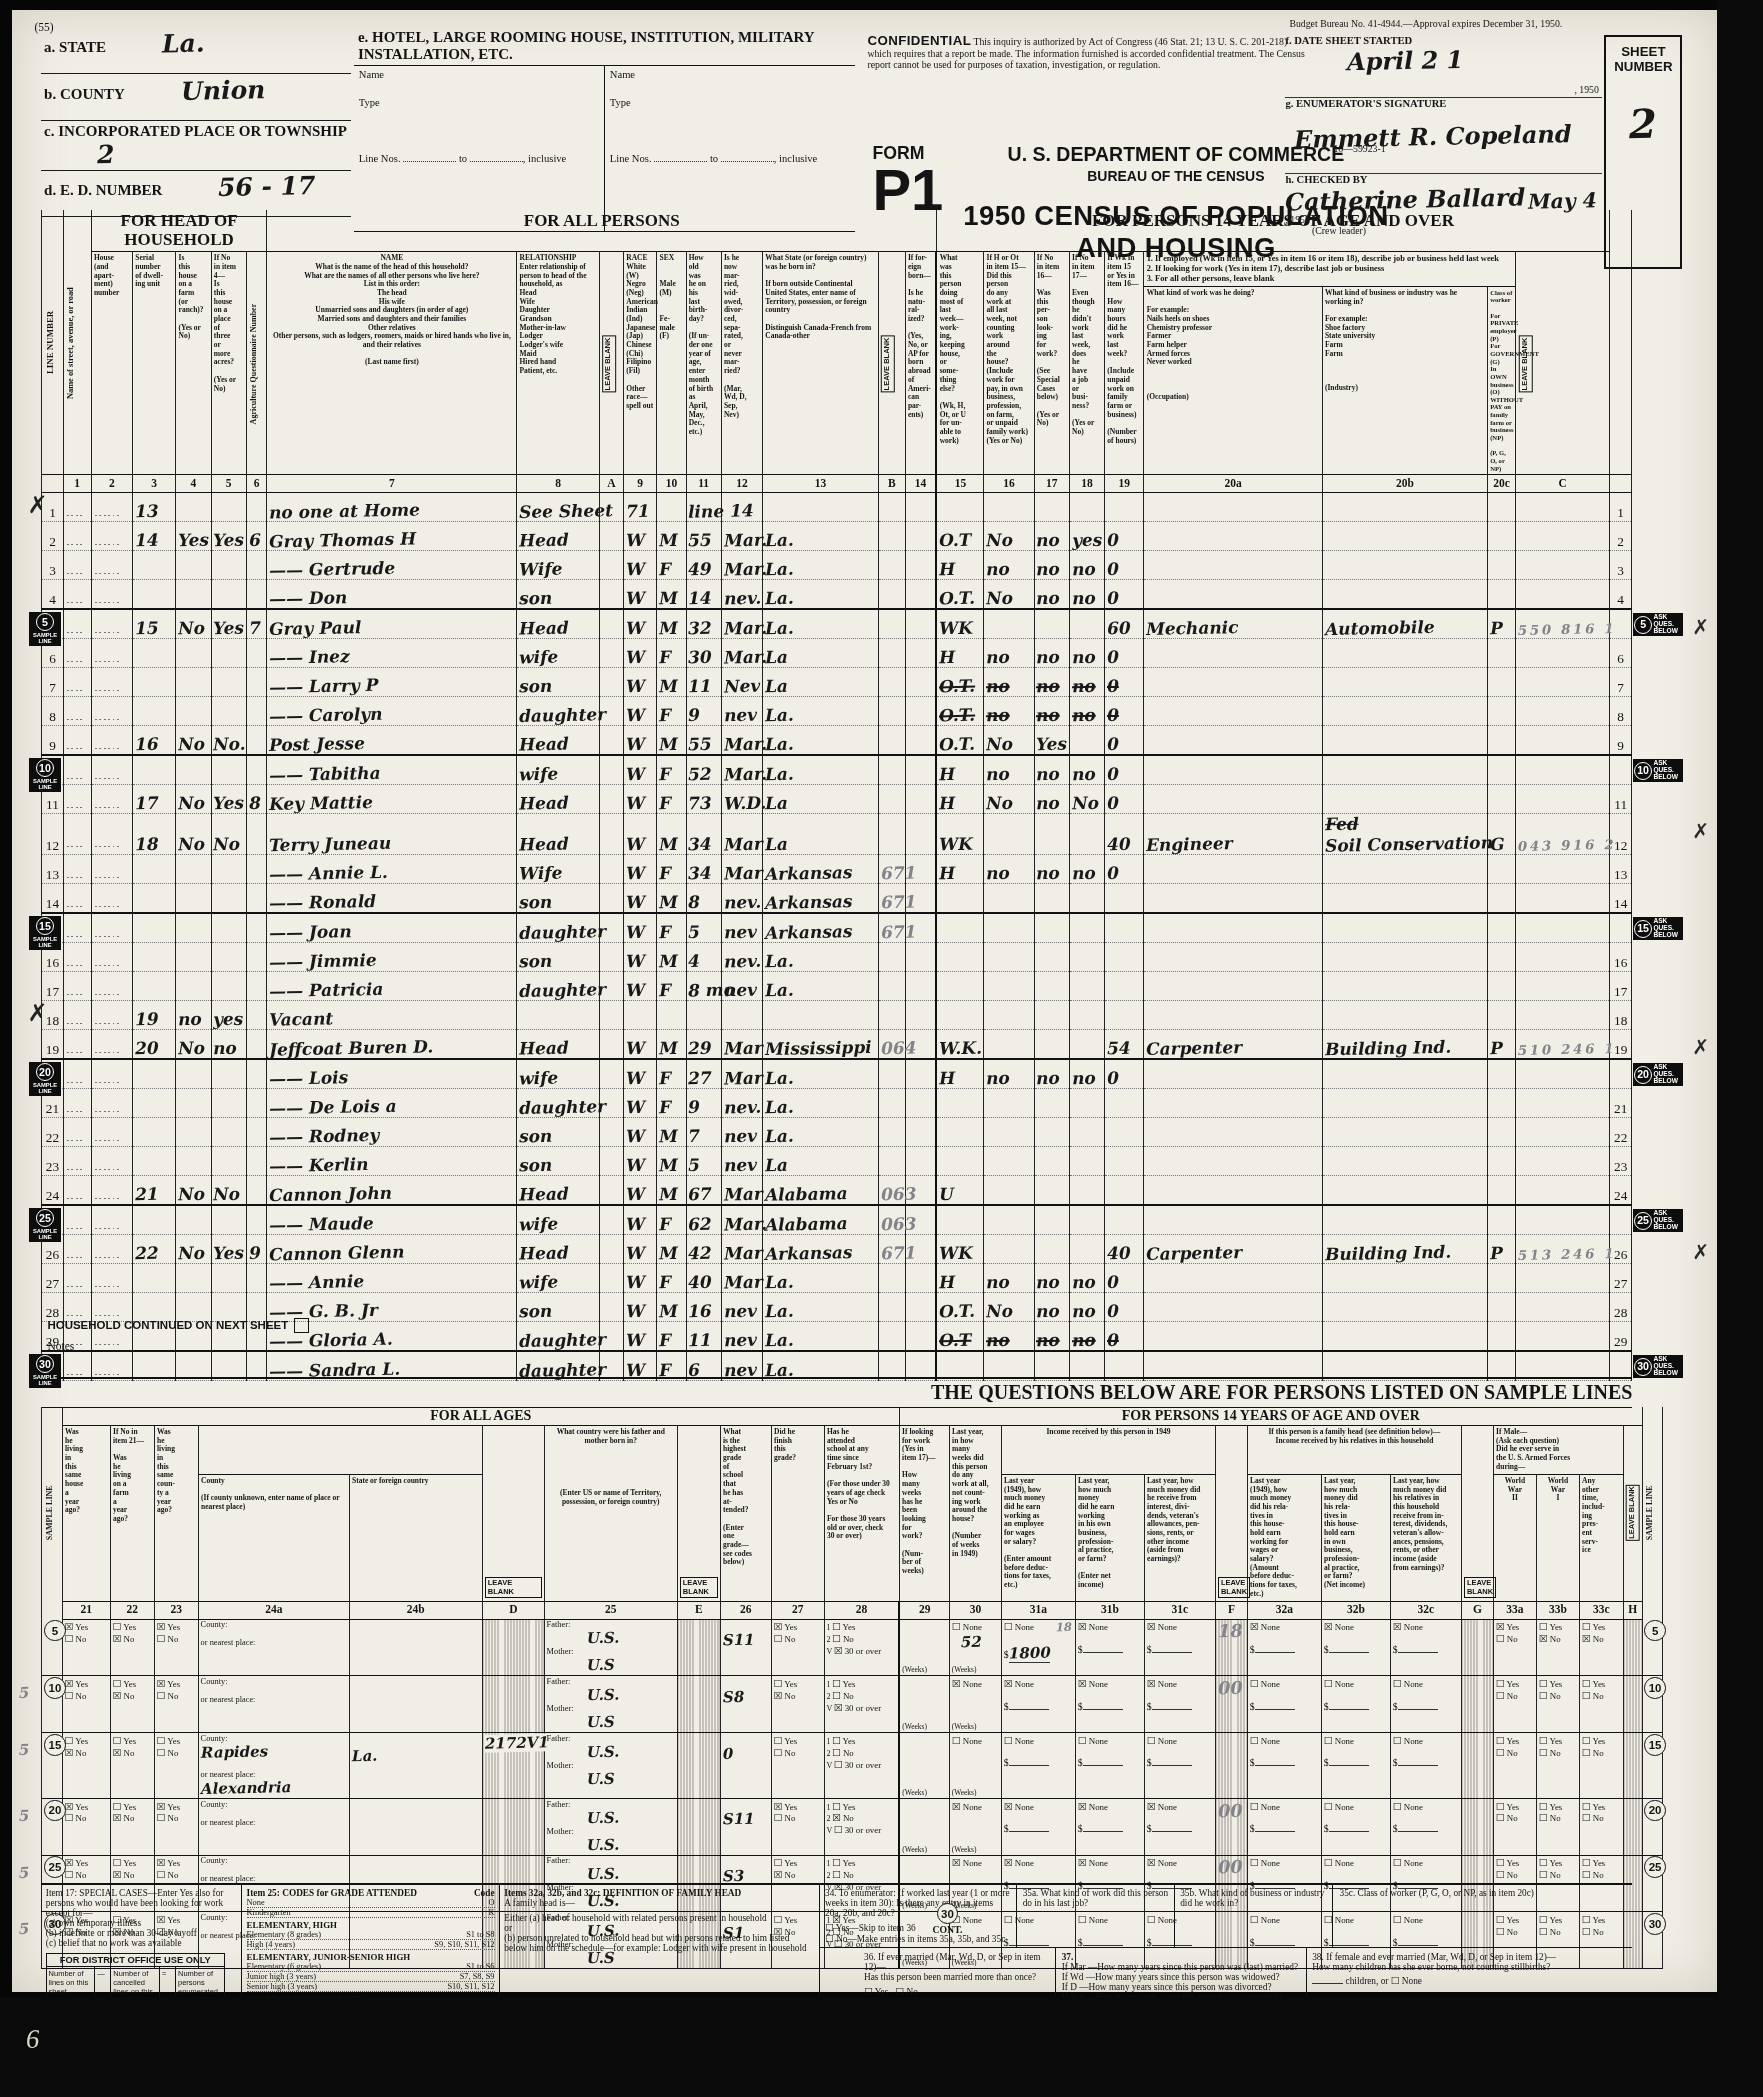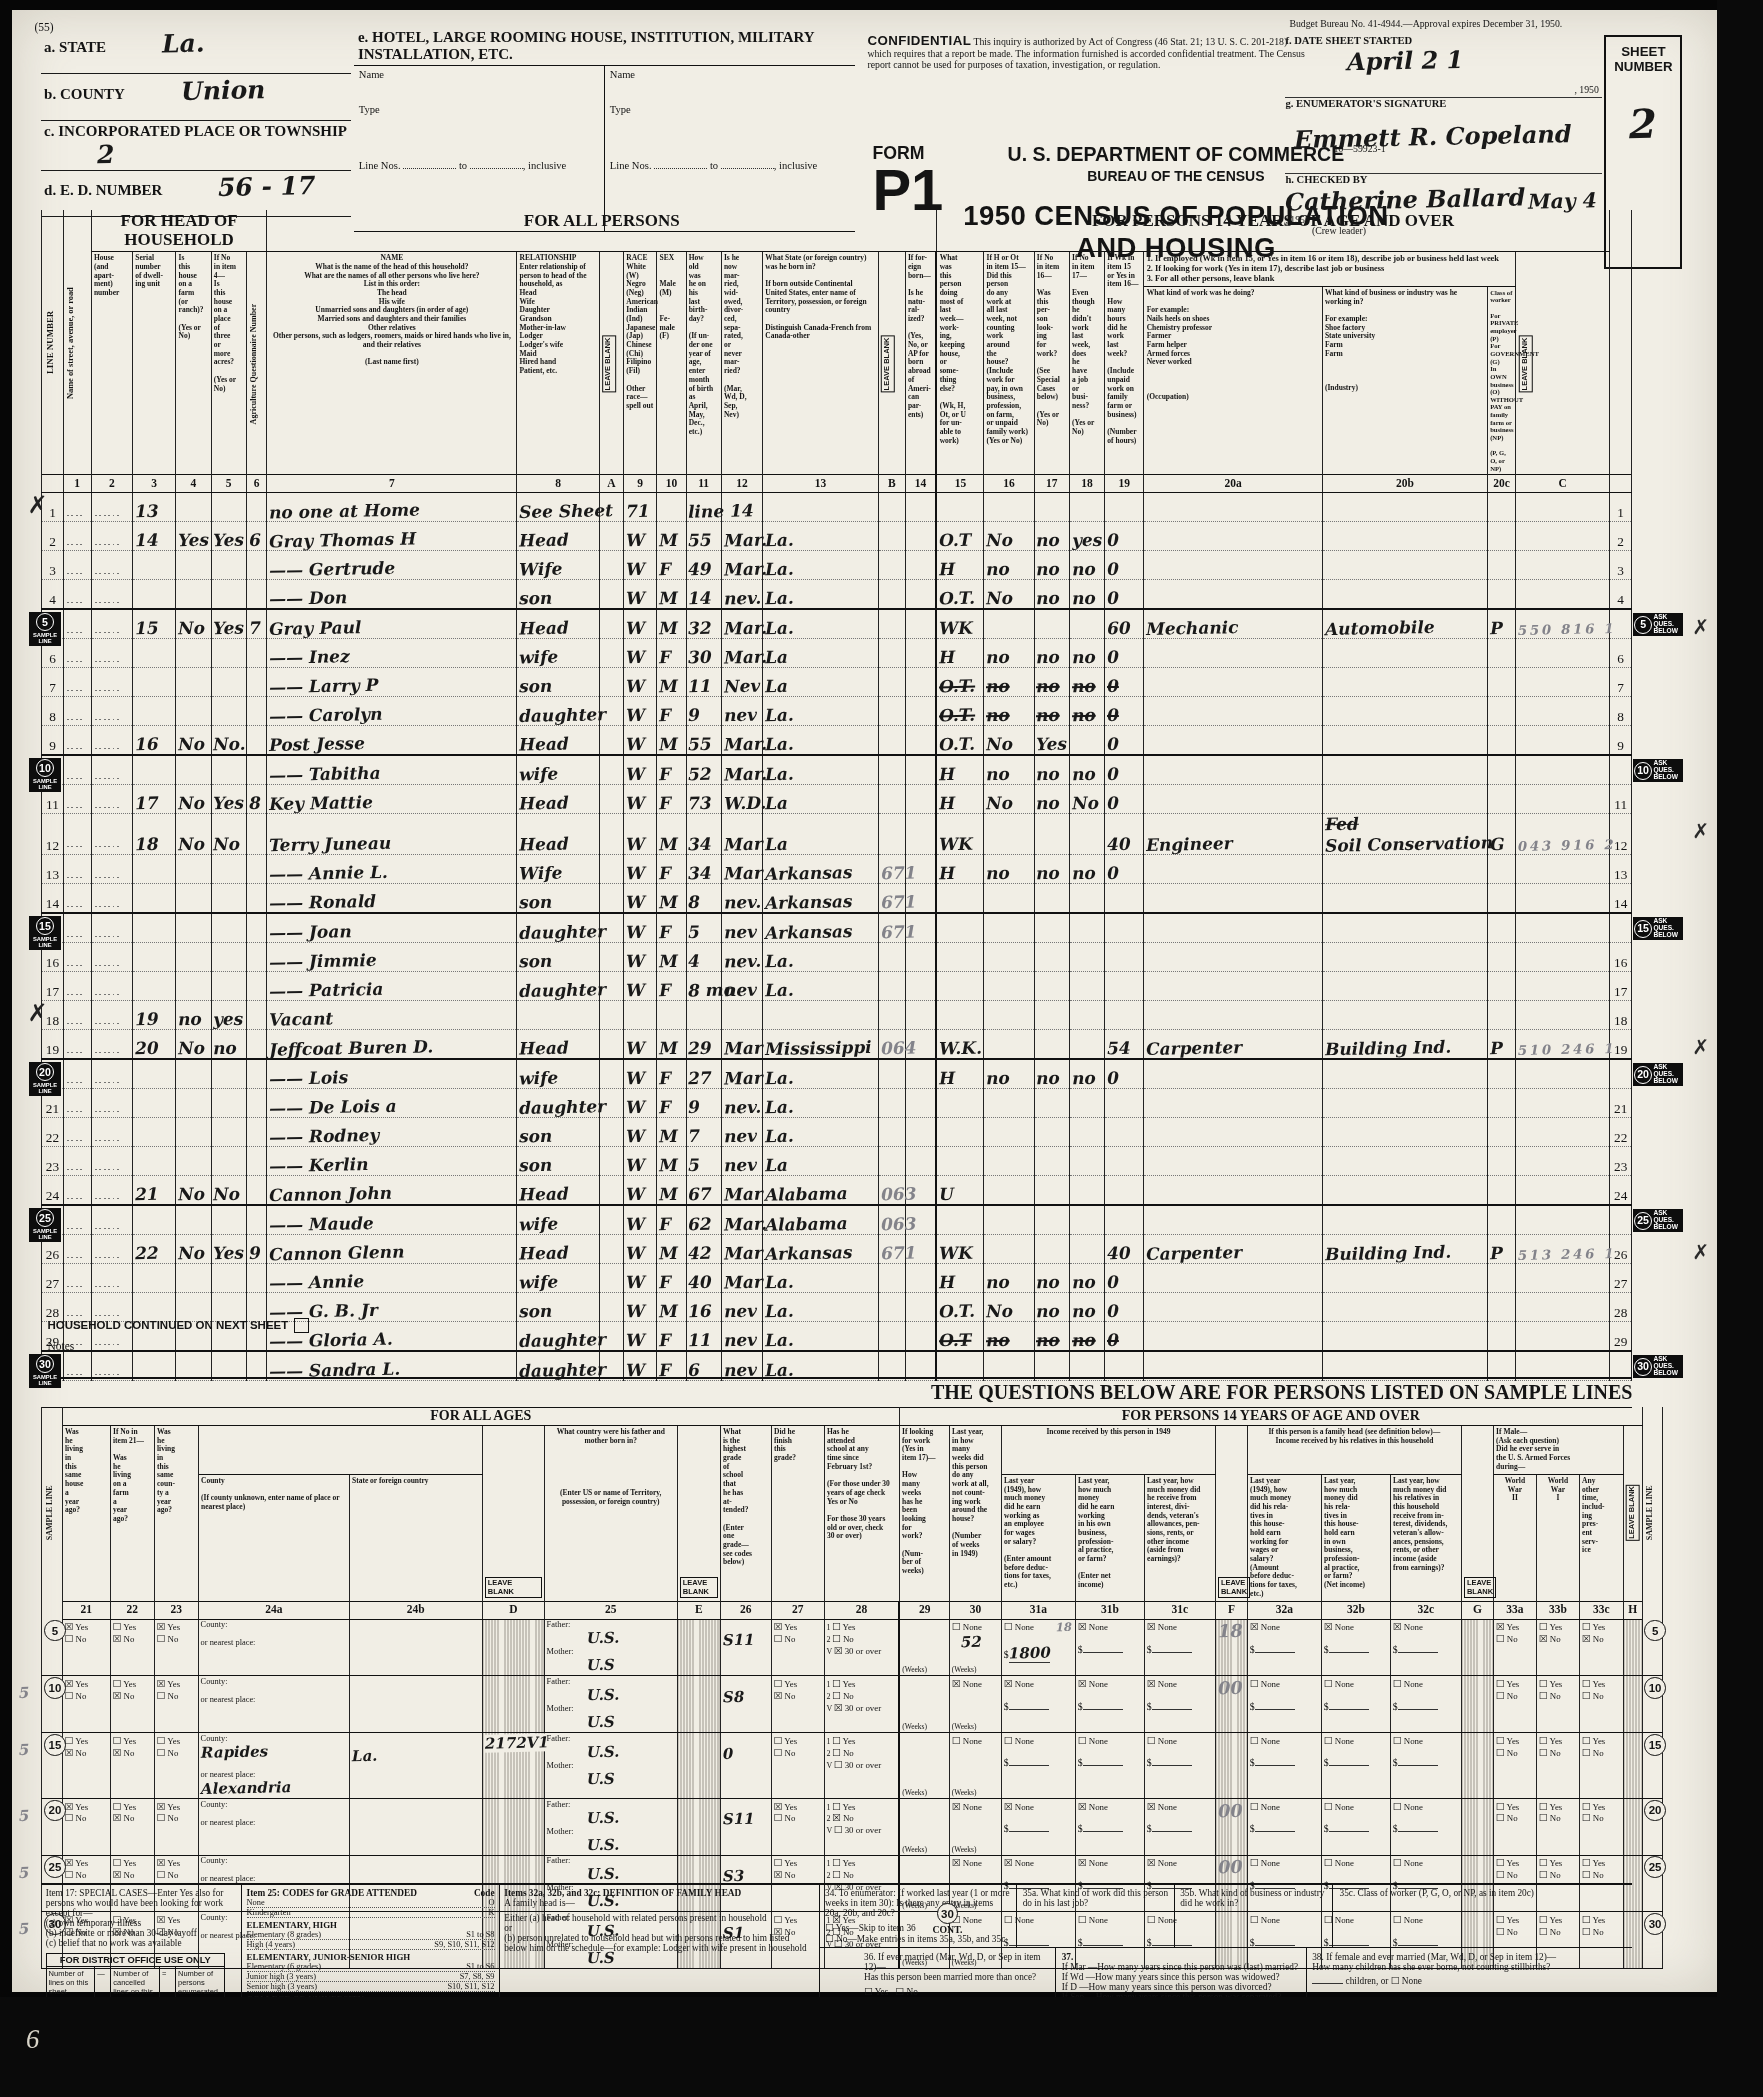--- a/index.html
+++ b/index.html
@@ -28,21 +28,21 @@
   #corner55{position:absolute;left:22px;top:11.5px;font-size:11.5px;}
   .hblock{position:absolute;font-size:10.6px;}
   .flab{font-weight:bold;font-size:15px;font-family:"Liberation Serif",serif;}
   #leftHdr{left:29px;top:17.7px;width:310px;}
   #leftHdr .row{border-bottom:1.3px solid #1a1a1a;padding:1.8px 0 0.9px 2.7px;position:relative;min-height:43px;}
   #leftHdr .hw{font-size:25px;margin-left:53px;}
   #hotelHdr{left:342px;top:17.7px;width:501px;border-bottom:1.3px solid #111;}
   #hotelHdr .cols{display:flex;}
   #hotelHdr .hcol{flex:1;border-right:0.9px solid #111;padding:2.7px 4.4px;min-height:160px;}
   #hotelHdr .hcol:last-child{border-right:none;}
-  #hotelHdr .sub{margin-top:24px;font-size:10.6px;}
+  #hotelHdr .sub{margin-top:17px;font-size:10.6px;}
   #hotelHdr .sub2{margin-top:43px;font-size:10.6px;}
   .dotted{display:inline-block;border-bottom:0.9px dotted #333;min-width:53px;height:9.8px;}
   #confBlock{left:855px;top:23px;width:443px;font-size:9.8px;}
   #confBlock b{font-size:13.3px;letter-spacing:0.4px;font-family:"Liberation Sans",sans-serif;}
   #formBlock{left:860px;top:133px;width:75px;text-align:left;}
   #formBlock .f1{font-family:"Liberation Sans",sans-serif;font-weight:bold;font-size:17.7px;}
   #formBlock .f2{font-family:"Liberation Sans",sans-serif;font-weight:bold;font-size:58px;line-height:.9;}
   #deptBlock{left:942px;top:133px;width:443px;text-align:center;font-family:"Liberation Sans",sans-serif;}
   #deptBlock .d1{font-weight:bold;font-size:19.5px;}
   #deptBlock .d2{font-weight:bold;font-size:14px;margin-top:2.7px;}

